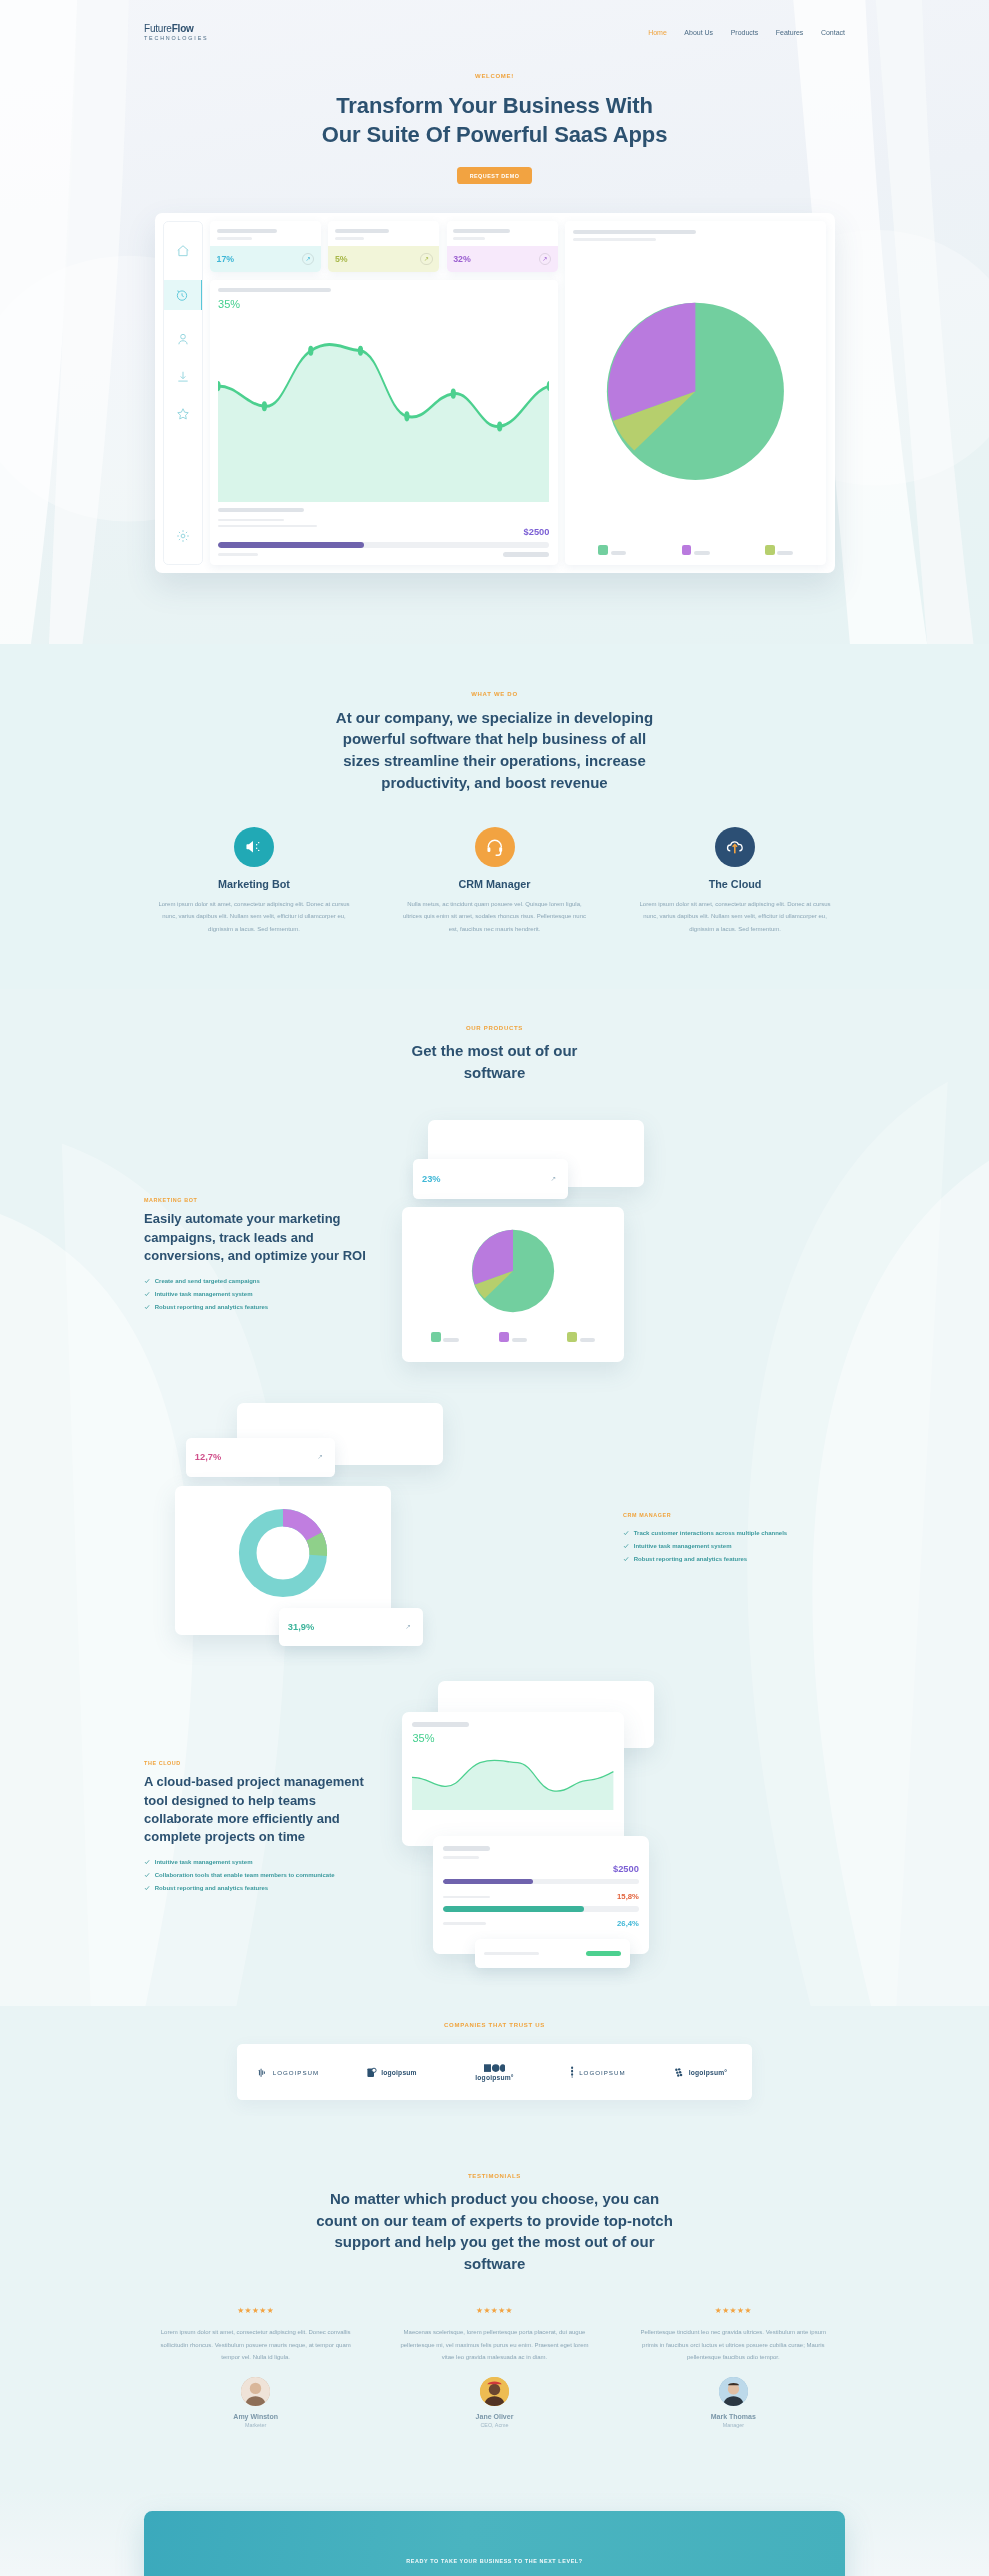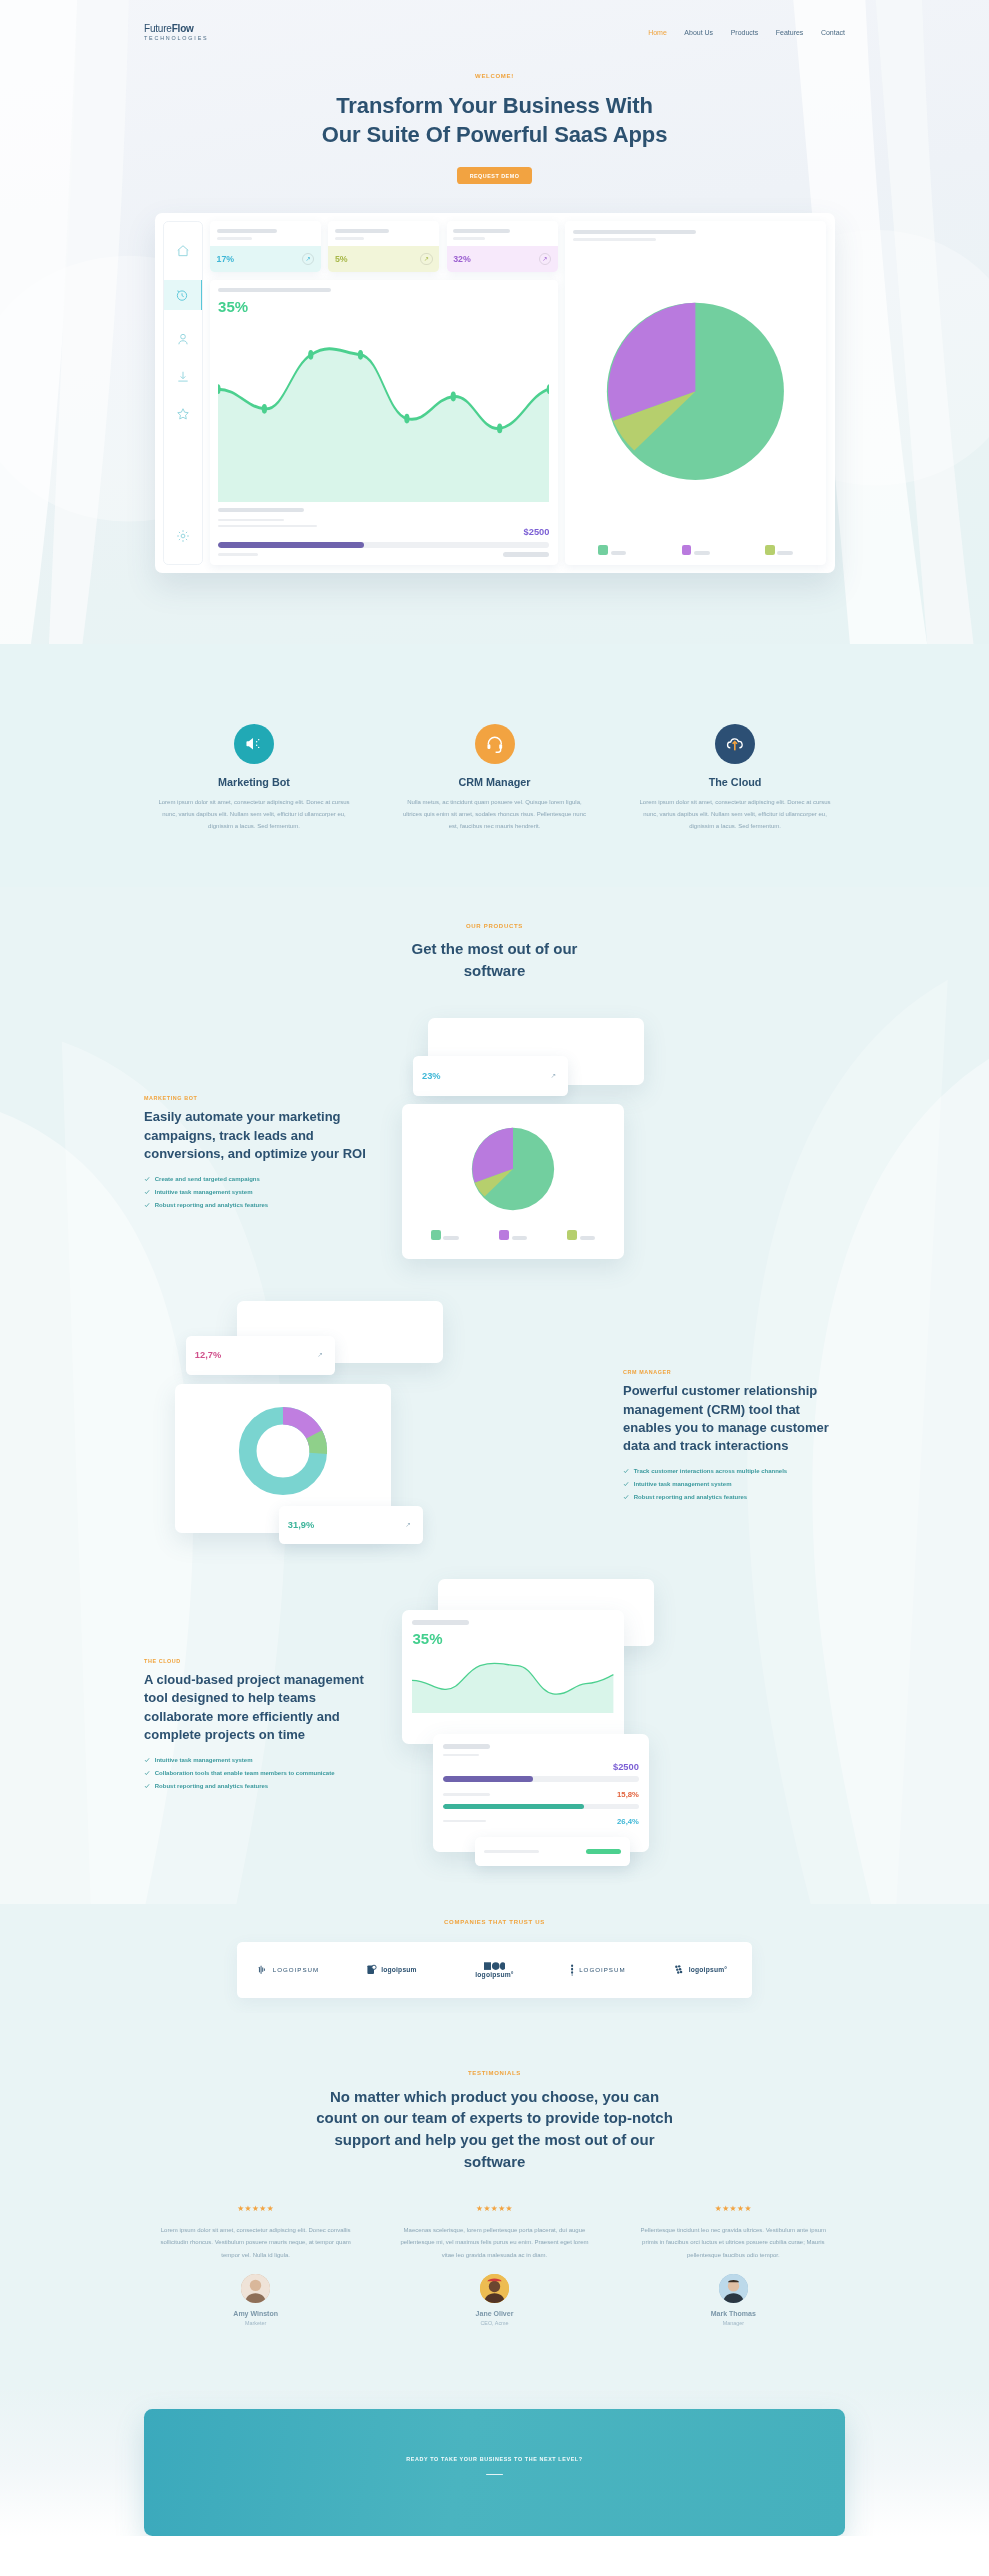--- a/index.html
+++ b/index.html
@@ -88,21 +88,21 @@
   }
   .kpi-head{padding:7.2px 6.7px 5.7px;}
   .bar{height:4.6px;border-radius:2.6px;background:#dfe3e8;}
   .bar.sm{height:2.6px;background:#eceef1;}
   .kpi-body{padding:7.2px 6.7px;display:flex;align-items:center;justify-content:space-between;}
   .kpi-val{font-size:8.8px;font-weight:700;}
   .kpi-arrow{width:12.4px;height:12.4px;border-radius:50%;border:0.7px solid rgba(0,0,0,.10);display:flex;align-items:center;justify-content:center;font-size:6.2px;}
 
   .card{background:#fff;border-radius:4.6px;box-shadow:0 2.6px 8.2px rgba(90,120,150,.09);padding:8.2px;}
   .chart-big{flex:1;display:flex;flex-direction:column;}
-  .area-pct{font-size:15px;font-weight:700;color:#43cf8e;margin:5.2px 0 1px;}
+  .area-pct{font-size:11px;font-weight:400;color:#43cf8e;margin:5.2px 0 1px;}
   .areabox{flex:1;min-height:0;position:relative;margin-top:2.1px;}
   .areabox svg{width:100%;height:100%;display:block;}
   .money{font-size:9.3px;font-weight:800;color:#7b5fd4;text-align:right;}
   .prog{height:5.7px;border-radius:3.1px;background:#eef0f3;overflow:hidden;margin:4.6px 0;}
   .prog > i{display:block;height:100%;border-radius:3.1px;}
 
   .pie-card{flex:1;display:flex;flex-direction:column;}
   .pie-wrap{flex:1;display:flex;align-items:center;justify-content:center;min-height:0;}
   .legend{display:flex;gap:5.2px;justify-content:space-around;align-items:center;padding-top:4.1px;}
   .legend i{width:9.8px;height:9.8px;border-radius:2.1px;display:inline-block;}
@@ -347,20 +347,24 @@
               </div>
             </div>
           </div>
         </div>
       </div>
     </div>
   </section>
 
   <section class="sec bg-mint" style="padding:47px 0 54px">
     <div class="container">
+      <div class="sec-head">
+        <div class="eyebrow">WHAT WE DO</div>
+        <h2 class="sec-title">At our company, we specialize in developing powerful software that help business of all sizes streamline their operations, increase productivity, and boost revenue</h2>
+      </div>
       <div class="cards3">
         <div class="fcard">
           <div class="fcirc" style="background:#21a9b5">
             <svg viewBox="0 0 24 24" fill="#fff">
                 <path d="M3 10v4a1 1 0 0 0 1 1h2l5 4V5L6 9H4a1 1 0 0 0-1 1z"></path>
                 <path d="M15.5 8.5a.9.9 0 1 1 0 1.8.9.9 0 0 1 0-1.8zM18 6a.9.9 0 1 1 0 1.8A.9.9 0 0 1 18 6zM18 15.5a.9.9 0 1 1 0 1.8.9.9 0 0 1 0-1.8zM15.5 13a.9.9 0 1 1 0 1.8.9.9 0 0 1 0-1.8z"></path>
               </svg>
           </div>
           <h3>Marketing Bot</h3>
           <p>Lorem ipsum dolor sit amet, consectetur adipiscing elit. Donec at cursus nunc, varius dapibus elit. Nullam sem velit, efficitur id ullamcorper eu, dignissim a lacus. Sed fermentum.</p>
@@ -468,21 +472,20 @@
             </svg>
           </div>
           <div class="mini-pill" style="left:124px;top:210px;width:144px;height:38px;">
             <span class="mini-val" style="color:#3bb39a">31,9%</span>
             <span class="mini-arr">↗</span>
           </div>
         </div>
 
         <div class="pcol-txt right">
           <div class="ptag">CRM MANAGER</div>
-          <h3 class="ptitle">Powerful customer relationship management (CRM) tool that enables you to manage customer data and track interactions</h3>
           <div class="plist">
             <div class="pli">
                 <svg viewBox="0 0 24 24" fill="none" stroke="#3c9a9e" stroke-width="3">
                   <path d="M4 12l5 6L20 5"></path>
                 </svg>
                 <span>Track customer interactions across multiple channels</span>
               </div>
             <div class="pli">
                 <svg viewBox="0 0 24 24" fill="none" stroke="#3c9a9e" stroke-width="3">
                   <path d="M4 12l5 6L20 5"></path>

